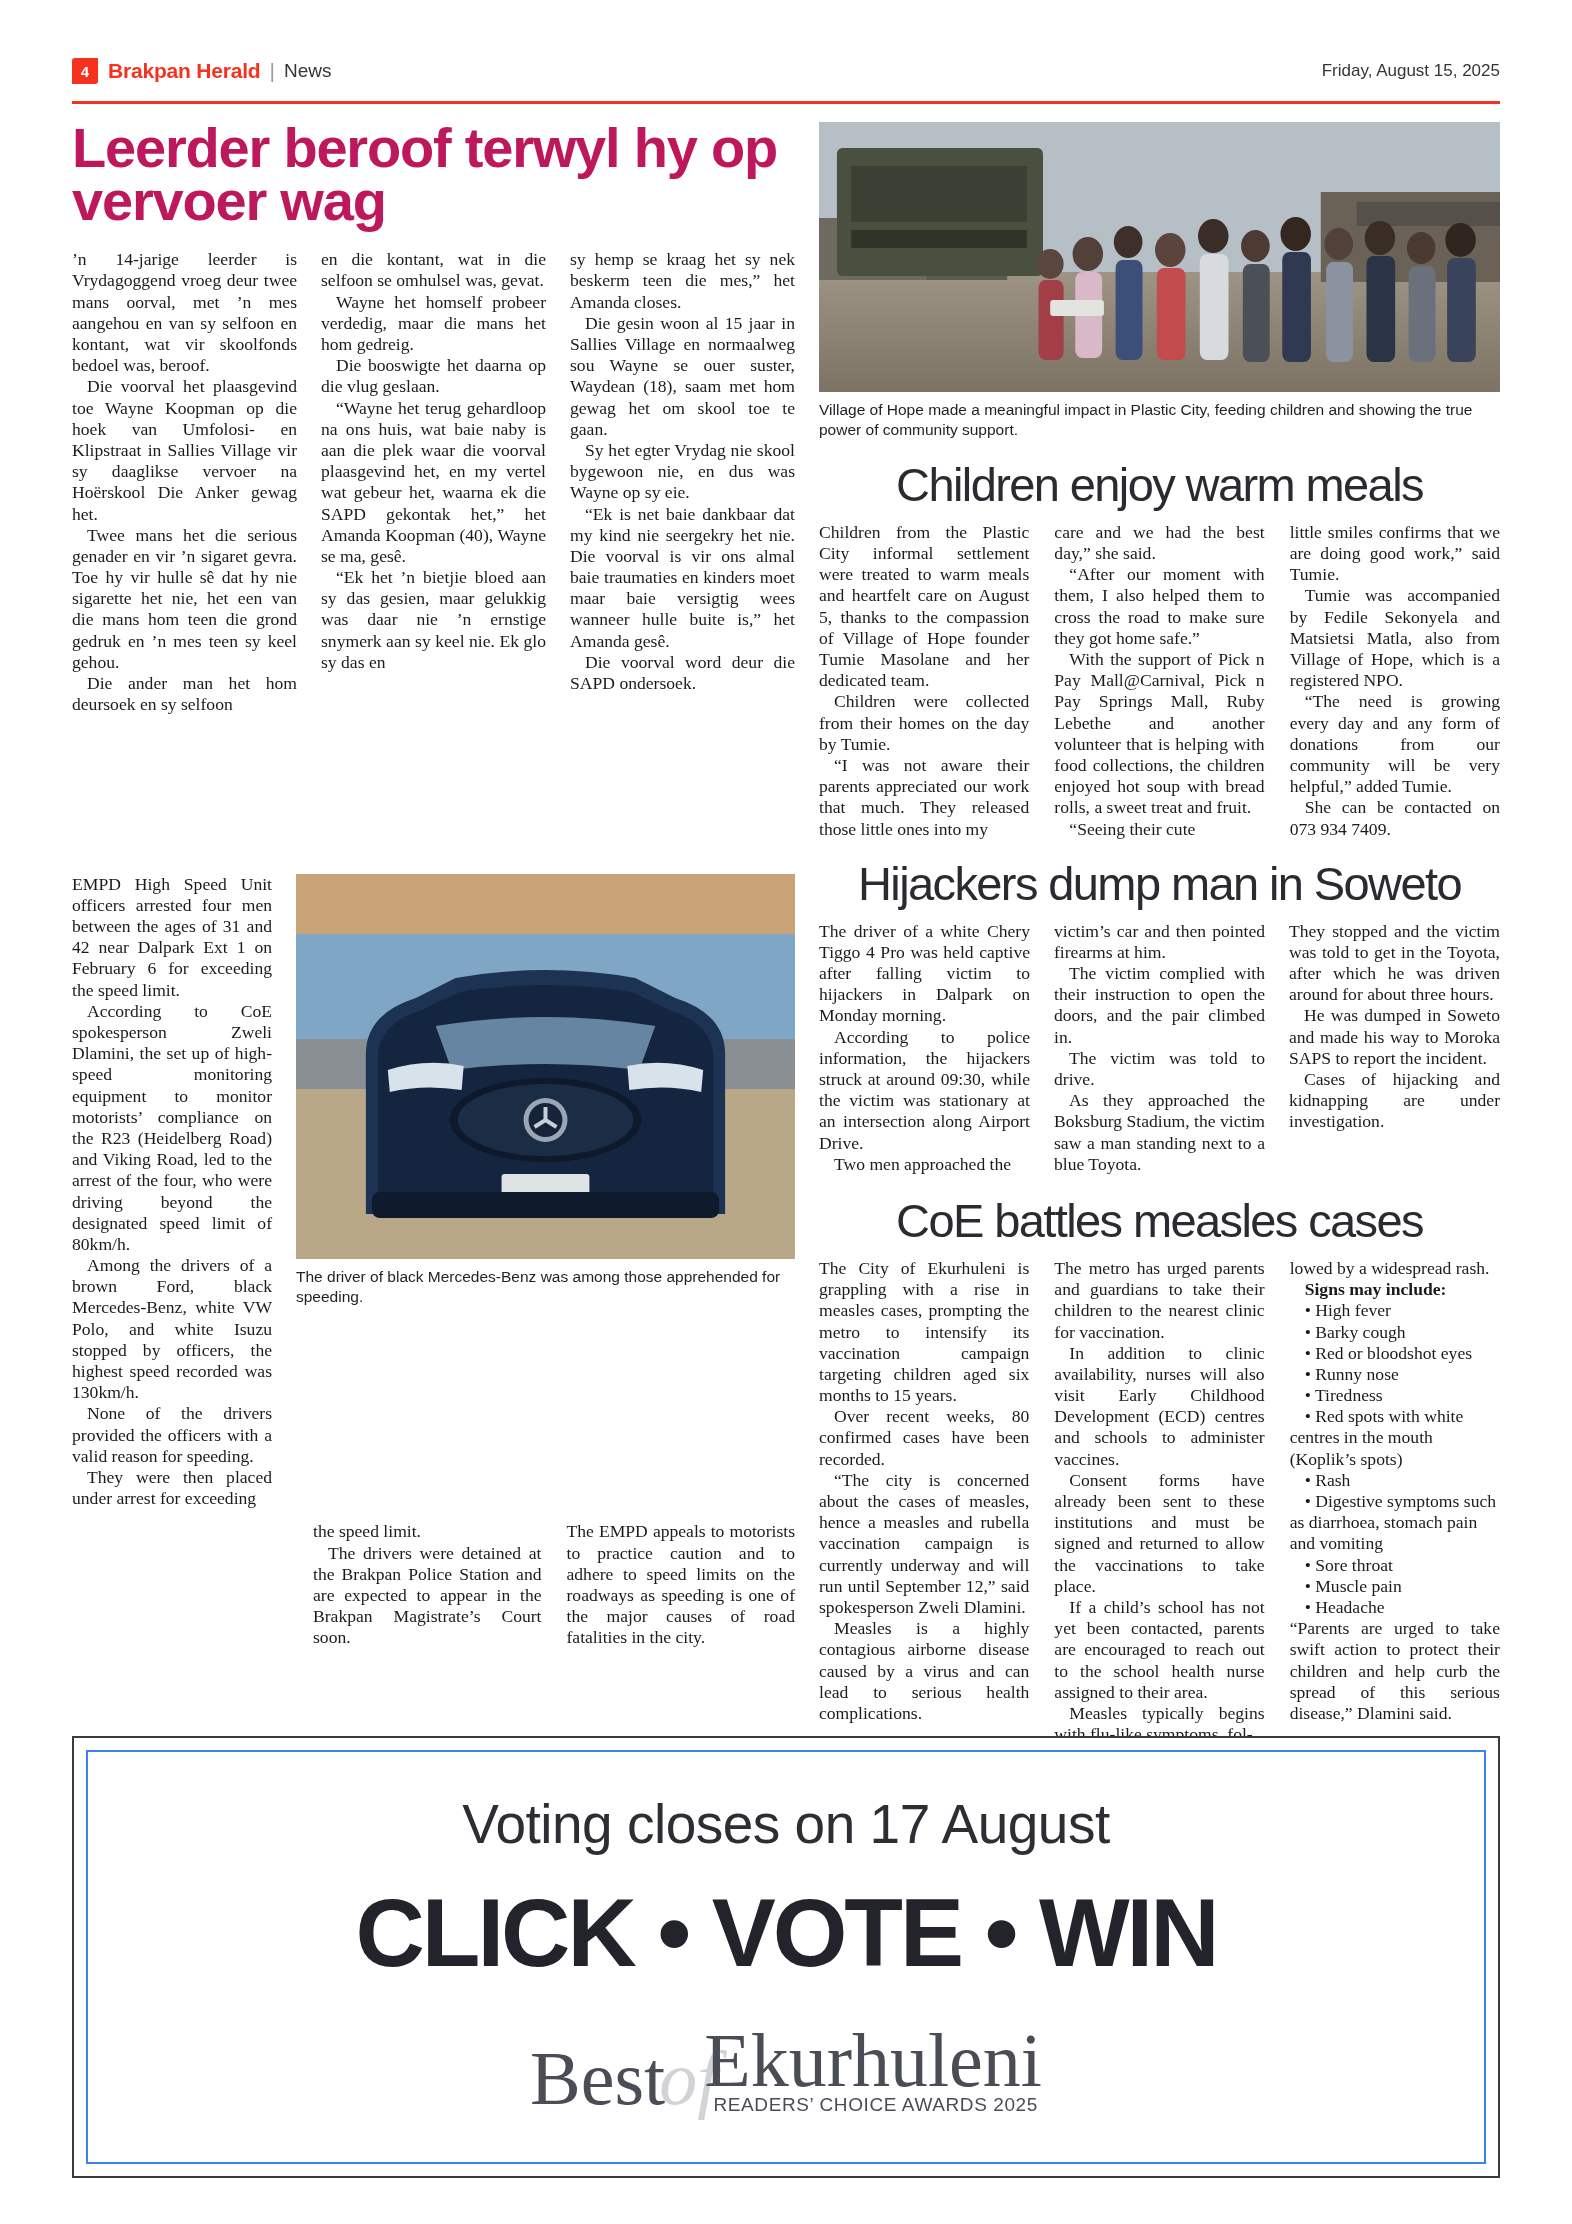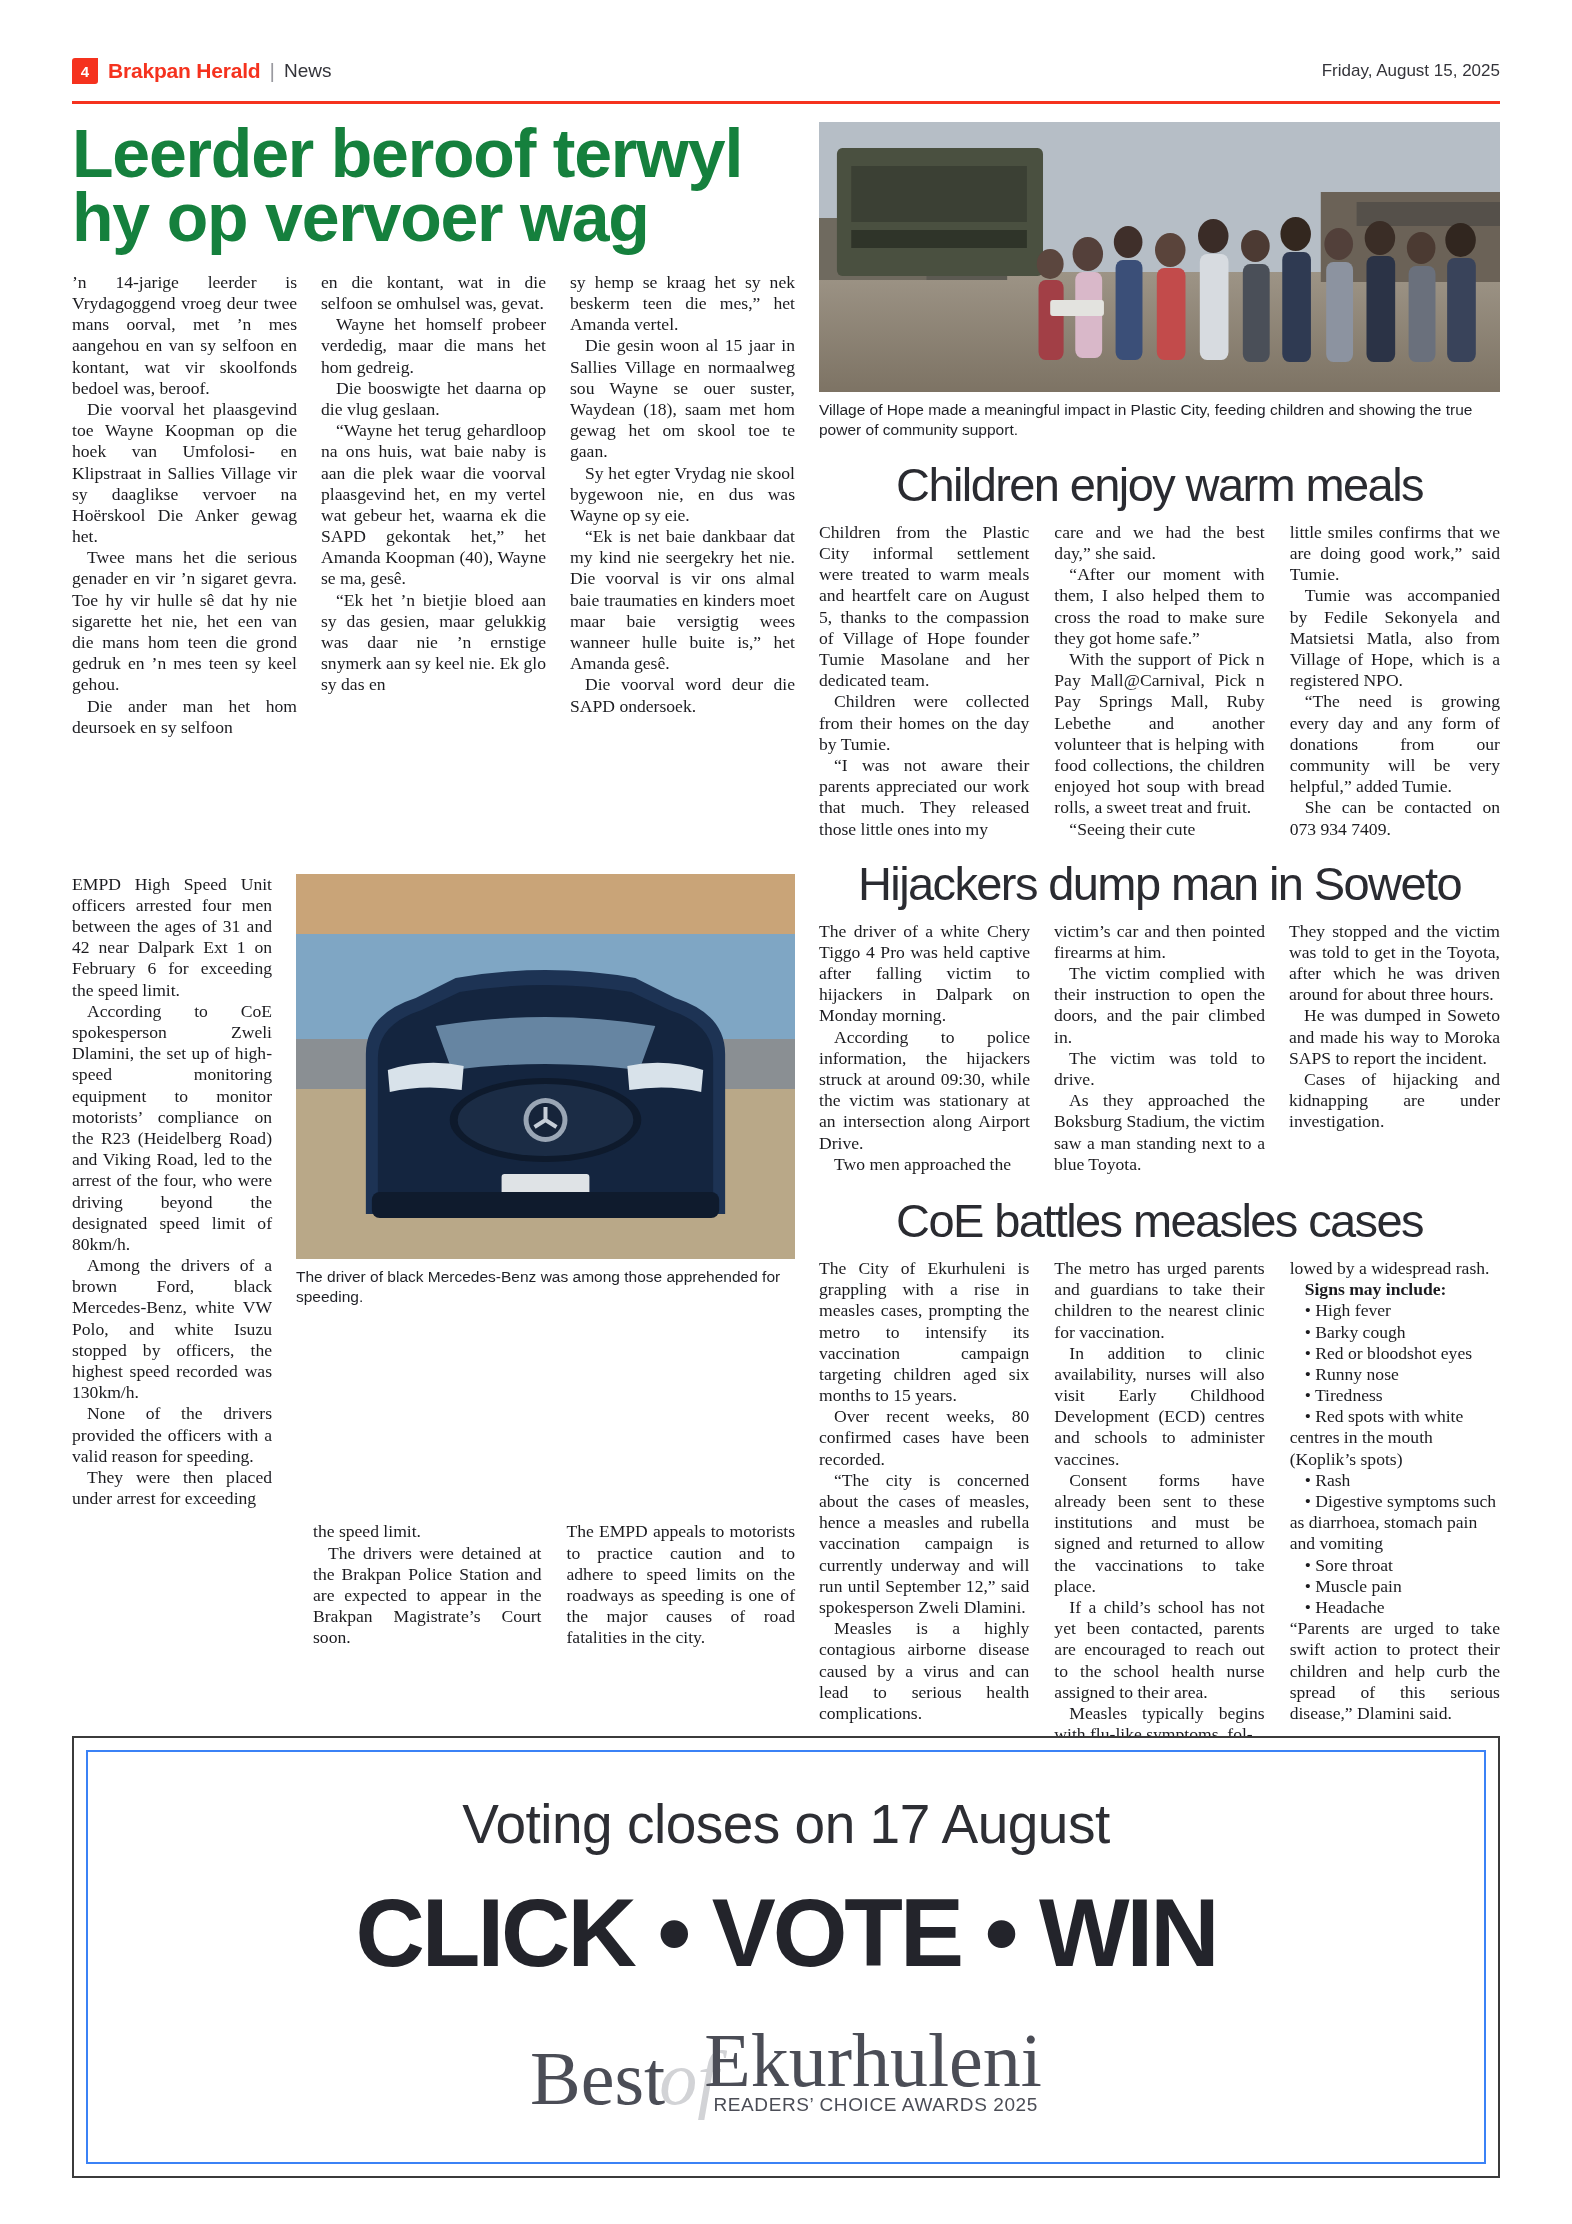--- a/index.html
+++ b/index.html
@@ -25,22 +25,22 @@
   }
   .brand-sep{color:#9a9aa0;font-weight:normal;font-size:21px;margin:0 9px;
     font-family:"Liberation Sans",sans-serif;}
   .section-name{font-family:"Liberation Sans",sans-serif;font-size:19px;color:#34343a;}
   .dateline{margin-left:auto;font-family:"Liberation Sans",sans-serif;font-size:17px;color:#34343a;}
   .rule-red{height:3px;background:#f5321e;margin-top:7px;}
 
   
   .hl-cond{
     font-family:"Liberation Sans Narrow","Liberation Sans",sans-serif;
-    font-weight:bold;font-size:68px;line-height:0.94;letter-spacing:-1.2px;
-    color:#15803d;
+    font-weight:bold;font-size:56px;line-height:0.94;letter-spacing:-1.2px;
+    color:#be185d;
   }
   .hl-light{
     font-family:"Liberation Sans",sans-serif;font-weight:normal;
     font-size:47px;line-height:1.0;letter-spacing:-1.6px;color:#2a2b31;text-align:center;
   }
   .caption{
     font-family:"Liberation Sans",sans-serif;font-size:15.5px;line-height:1.32;
     color:#1f2026;
   }
   .body-col p{
@@ -117,21 +117,21 @@
           <p>Die ander man het hom deursoek en sy selfoon</p>
         </div>
         <div class="body-col">
           <p>en die kontant, wat in die selfoon se omhulsel was, gevat.</p>
           <p>Wayne het homself probeer verdedig, maar die mans het hom gedreig.</p>
           <p>Die booswigte het daarna op die vlug geslaan.</p>
           <p>“Wayne het terug gehardloop na ons huis, wat baie naby is aan die plek waar die voorval plaasgevind het, en my vertel wat gebeur het, waarna ek die SAPD gekontak het,” het Amanda Koopman (40), Wayne se ma, gesê.</p>
           <p>“Ek het ’n bietjie bloed aan sy das gesien, maar gelukkig was daar nie ’n ernstige snymerk aan sy keel nie. Ek glo sy das en</p>
         </div>
         <div class="body-col">
-          <p>sy hemp se kraag het sy nek beskerm teen die mes,” het Amanda vertel.</p>
+          <p>sy hemp se kraag het sy nek beskerm teen die mes,” het Amanda closes.</p>
           <p>Die gesin woon al 15 jaar in Sallies Village en normaalweg sou Wayne se ouer suster, Waydean (18), saam met hom gewag het om skool toe te gaan.</p>
           <p>Sy het egter Vrydag nie skool bygewoon nie, en dus was Wayne op sy eie.</p>
           <p>“Ek is net baie dankbaar dat my kind nie seergekry het nie. Die voorval is vir ons almal baie traumaties en kinders moet maar baie versigtig wees wanneer hulle buite is,” het Amanda gesê.</p>
           <p>Die voorval word deur die SAPD ondersoek.</p>
         </div>
       </div>
     </div>
 
     <div>
       <div class="photo">

